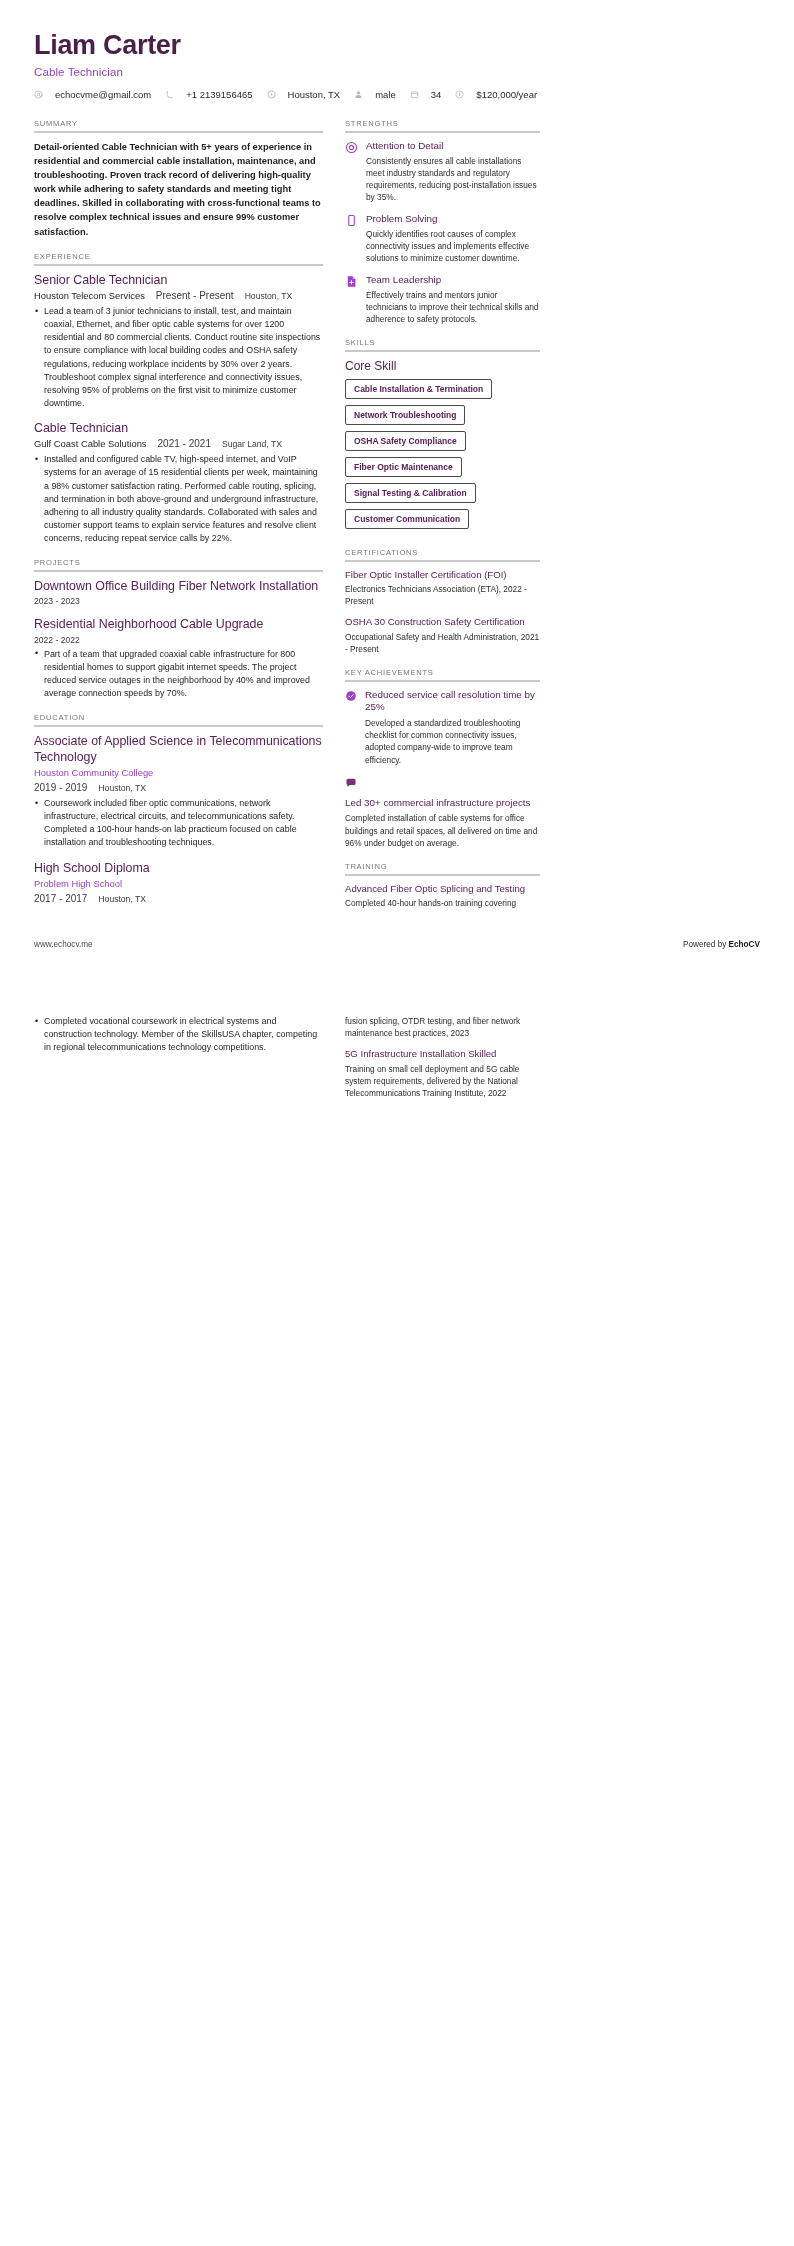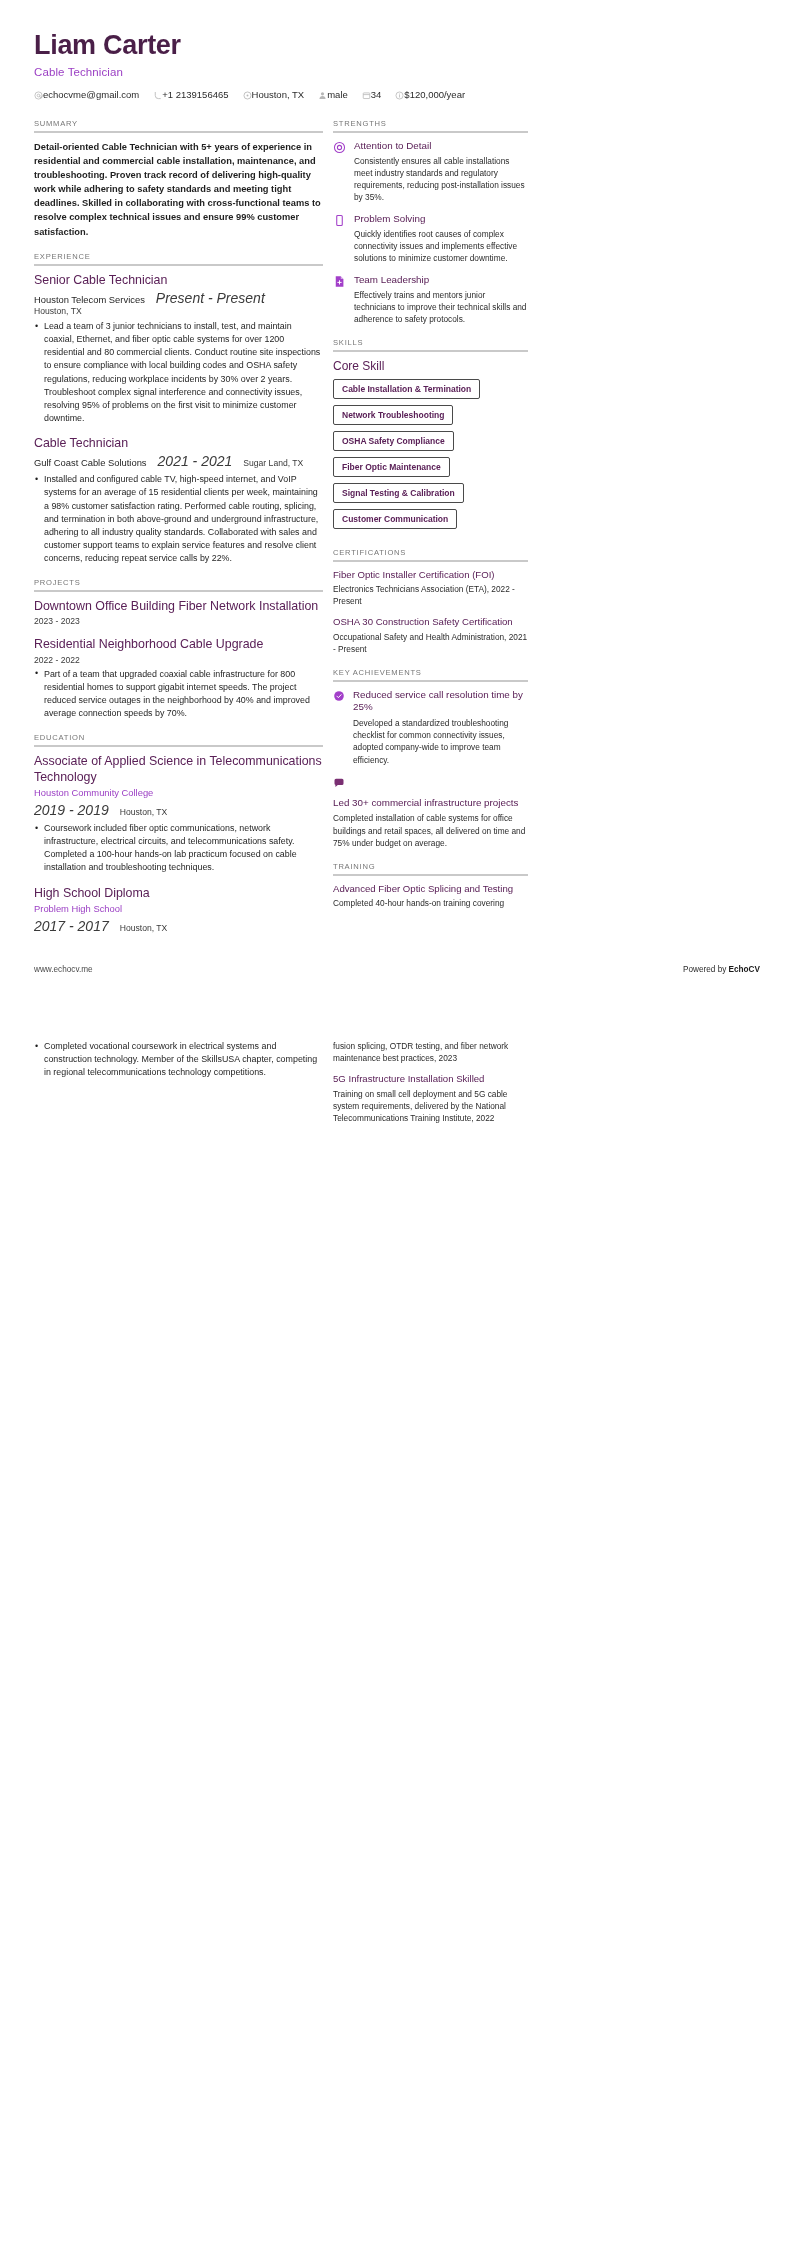--- a/index.html
+++ b/index.html
@@ -39,38 +39,38 @@
     display: flex;
     flex-wrap: wrap;
     align-items: center;
     gap: 0 14px;
     margin-top: 11px;
     font-size: 9.5px;
     color: #2b2b2b;
   }
   .contact-item {
     display: flex;
-    align-items: flex-end;
-    gap: 0;
+    align-items: center;
+    gap: 12px;
     white-space: nowrap;
   }
   .cicon {
     width: 9px; height: 9px;
     display: inline-flex;
     align-items: center;
     justify-content: center;
     color: #b7b7b7;
     flex: 0 0 auto;
   }
   .cicon svg { width: 9px; height: 9px; display: block; }
 
   
   .cols {
     display: flex;
-    gap: 10px;
+    gap: 22px;
     margin-top: 15px;
     align-items: flex-start;
   }
   .col-left { width: 289px; flex: 0 0 289px; }
   .col-right { width: 195px; flex: 0 0 195px; }
 
   
   .sec { margin-bottom: 13px; }
   .sec-label {
     font-size: 7.6px;
@@ -107,21 +107,21 @@
     display: flex;
     flex-wrap: wrap;
     align-items: baseline;
     gap: 0 11px;
     font-size: 9px;
     color: #2b2b2b;
     margin-bottom: 4px;
   }
   .entry-org { font-weight: 400; color: #1f1f1f; font-size: 9.4px; }
   .entry-org--link { color: #9b3fc4; }
-  .entry-dates { color: #3a3a3a; font-size: 14px; font-style: italic; }
+  .entry-dates { color: #3a3a3a; font-size: 10px; }
   .entry-loc { color: #3a3a3a; font-size: 8.6px; }
   .entry-dates-only { font-size: 8.6px; color: #3a3a3a; margin-bottom: 3px; }
 
   ul.bullets {
     list-style: none;
     padding-left: 0;
     margin: 0;
   }
   ul.bullets li {
     position: relative;
@@ -508,21 +508,21 @@
         </div>
 
         <div class="ach">
           <span class="ach-icon">
             <svg viewBox="0 0 16 16">
               <path d="M2 4.2a2 2 0 0 1 2-2h8a2 2 0 0 1 2 2v4.6a2 2 0 0 1-2 2H6.4L3.2 13.4v-2.6H4a2 2 0 0 1-2-2z" fill="#7a2f72"></path>
             </svg>
           </span>
           <div class="ach-body">
             <div class="ach-title">Led 30+ commercial infrastructure projects</div>
-            <div class="ach-desc">Completed installation of cable systems for office buildings and retail spaces, all delivered on time and 75% under budget on average.</div>
+            <div class="ach-desc">Completed installation of cable systems for office buildings and retail spaces, all delivered on time and 96% under budget on average.</div>
           </div>
         </div>
       </div>
 
       <div class="sec">
         <div class="sec-label">TRAINING</div>
         <div class="sec-rule"></div>
         <div class="train">
           <div class="train-title">Advanced Fiber Optic Splicing and Testing</div>
           <div class="train-desc">Completed 40-hour hands-on training covering</div>

